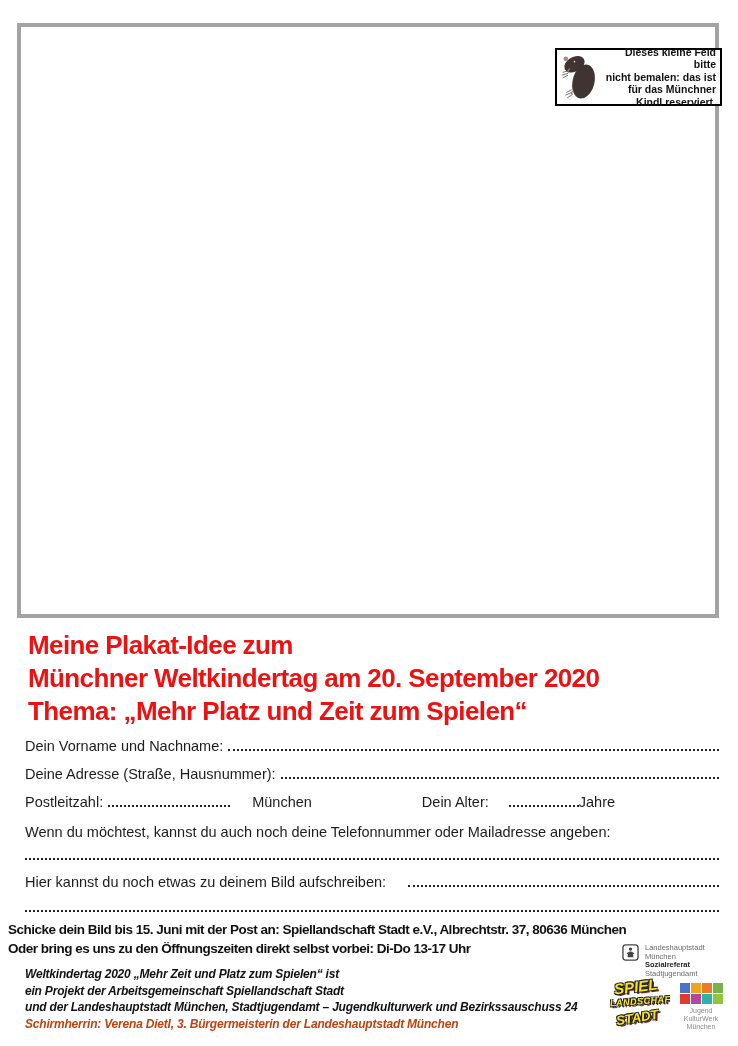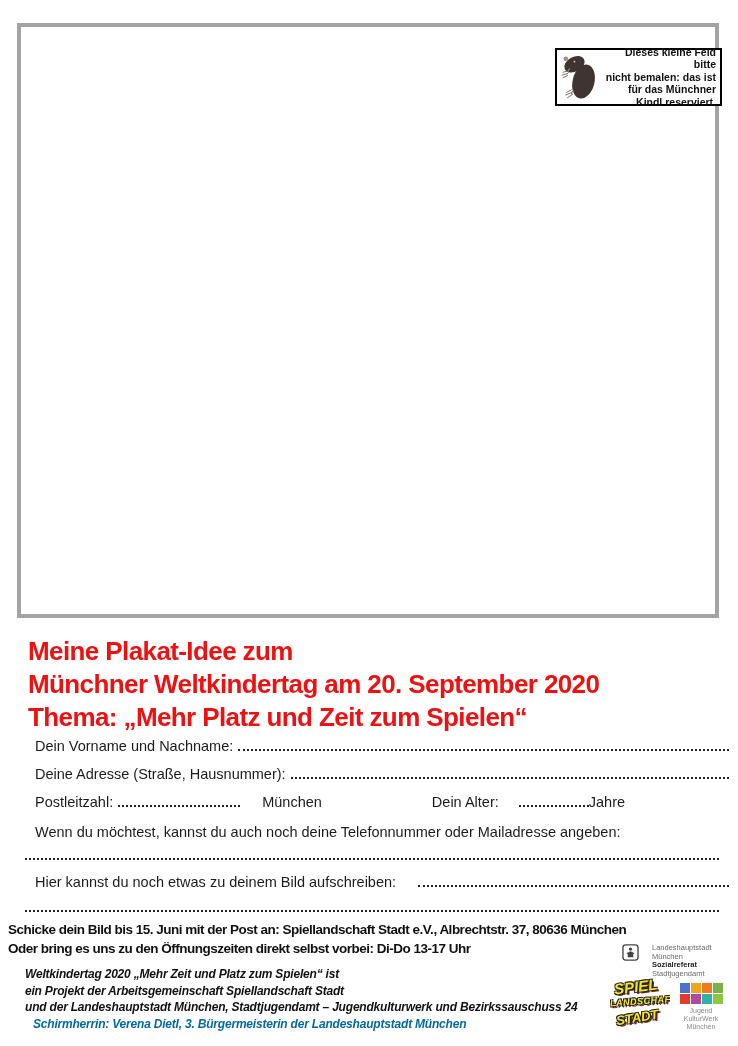--- a/index.html
+++ b/index.html
@@ -17,48 +17,48 @@
     position:absolute;left:534px;top:21px;width:167px;height:58px;
     border:2px solid #000;box-sizing:border-box;background:#fff;
     display:flex;align-items:center;gap:3px;padding:2px 4px 2px 2px;
   }
   .kindl-note{
     flex:1;text-align:right;font-size:10.5px;font-weight:bold;line-height:12.5px;color:#111;
   }
   
   .title{
     position:absolute;left:28px;top:629px;font-size:26px;font-weight:bold;
-    line-height:33px;letter-spacing:-0.6px;white-space:nowrap;margin-top:6px;
+    line-height:33px;letter-spacing:-0.6px;white-space:nowrap;
   }
   
   .frow{
-    position:absolute;left:35px;width:694px;height:20px;
+    position:absolute;left:25px;width:694px;height:20px;
     display:flex;align-items:flex-end;font-size:14.5px;white-space:nowrap;
   }
   .frow .lbl{flex:0 0 auto;}
   .dots{
     border-bottom:2px dotted #222;align-self:flex-end;margin-bottom:3px;margin-left:5px;
   }
   .dots.fill{flex:1 1 auto;}
   .dotline{
     position:absolute;left:25px;width:694px;height:12px;
     border-bottom:2px dotted #222;
   }
   
   .submission{
     position:absolute;left:8px;top:921px;font-size:13.5px;font-weight:bold;
     line-height:18.5px;letter-spacing:-0.5px;white-space:nowrap;color:#111;
   }
   .credits{
     position:absolute;left:25px;top:966px;font-size:12px;font-weight:bold;font-style:italic;
     line-height:16.5px;letter-spacing:-0.2px;white-space:nowrap;color:#111;
   }
-  .credits .patron{color:#0369a1;margin-left:8px;}
+  .credits .patron{color:#c2410c;}
   
-  .city-logo{position:absolute;left:622px;top:944px;display:flex;gap:13px;align-items:flex-start;}
+  .city-logo{position:absolute;left:622px;top:944px;display:flex;gap:6px;align-items:flex-start;}
   .city-logo .txt{font-size:7.5px;line-height:8.6px;color:#6b6b6b;letter-spacing:0;}
   .city-logo .txt .b{font-weight:bold;color:#222;}
   
   .spiel-logo{position:absolute;left:610px;top:977px;width:60px;height:60px;overflow:hidden;}
   .graf{
     position:absolute;font-weight:bold;font-style:italic;color:#f6e71d;white-space:nowrap;
     text-shadow:1px 1px 0 #222,-1px -1px 0 #222,1px -1px 0 #222,-1px 1px 0 #222,2px 2px 0 #7a1f1f;
   }
   .graf.w1{font-size:15px;left:4px;top:1px;transform:rotate(-7deg);}
   .graf.w2{font-size:9px;left:0px;top:19px;transform:rotate(-4deg);letter-spacing:0.5px;}

